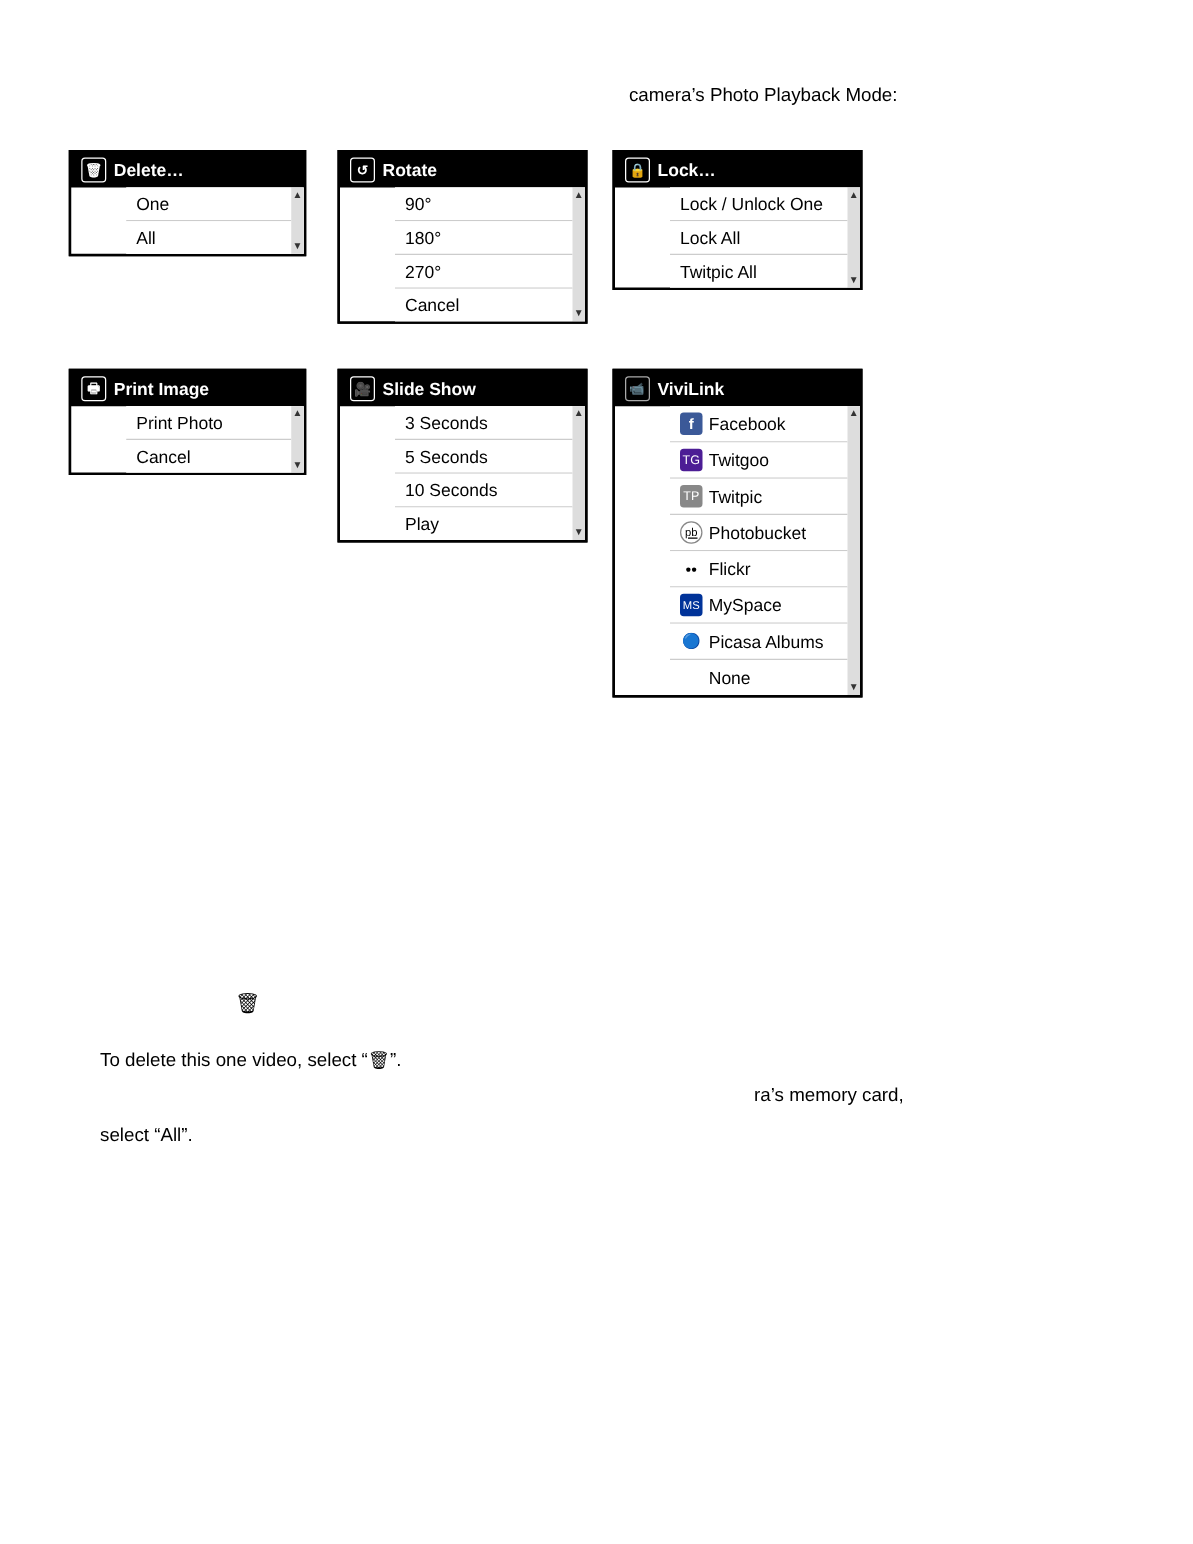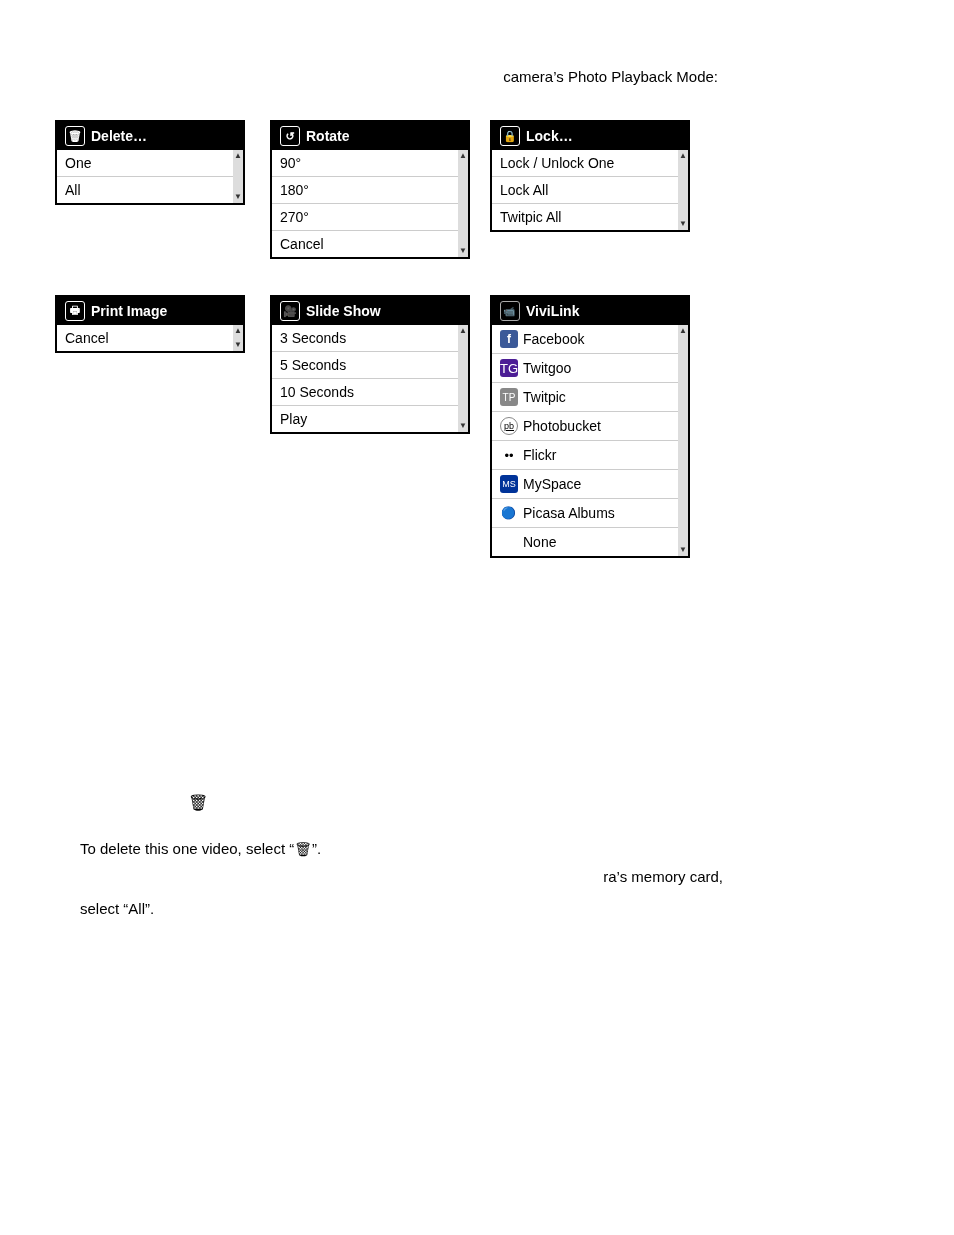--- a/index.html
+++ b/index.html
@@ -152,20 +152,21 @@
     }
 
     
     .menu-with-scroll {
       position: relative;
       background: #fff;
     }
 
     .menu-with-scroll .menu-items {
       padding-right: 10px;
+      margin-left: 44px;
     }
 
     
     .vscroll {
       position: absolute;
       right: 0;
       top: 0;
       width: 10px;
       height: 100%;
       background: #ddd;
@@ -258,20 +259,21 @@
     </div>
   </div>
 
   <div class="menu-box menu-print">
     <div class="menu-header">
       <span class="menu-icon">🖶</span>
       <span>Print Image</span>
     </div>
     <div class="menu-with-scroll">
       <div class="menu-items">
+        <div class="menu-item">Print Photo</div>
         <div class="menu-item">Cancel</div>
       </div>
       <div class="vscroll">
         <span class="vscroll-arrow-up">▲</span>
         <span class="vscroll-arrow-down">▼</span>
       </div>
     </div>
   </div>
 
   <div class="menu-box menu-slideshow">
@@ -298,21 +300,21 @@
       <span class="menu-icon" style="font-size:10px;border-color:#aaa;">📹</span>
       <span>ViviLink</span>
     </div>
     <div class="menu-with-scroll">
       <div class="menu-items">
         <div class="menu-item">
           <span class="item-icon" style="background:#3b5998;color:#fff;border-radius:3px;font-weight:bold;font-size:12px;">f</span>
           <span>Facebook</span>
         </div>
         <div class="menu-item">
-          <span class="item-icon" style="background:#4c1d95;color:#fff;border-radius:3px;font-size:13px;">TG</span>
+          <span class="item-icon" style="background:#4c1d95;color:#fff;border-radius:3px;font-size:10px;">TG</span>
           <span>Twitgoo</span>
         </div>
         <div class="menu-item">
           <span class="item-icon" style="background:#888;color:#fff;border-radius:3px;font-size:10px;">TP</span>
           <span>Twitpic</span>
         </div>
         <div class="menu-item">
           <span class="item-icon" style="border:1.5px solid #888;border-radius:50%;font-size:9px;text-decoration:underline;">pb</span>
           <span>Photobucket</span>
         </div>

